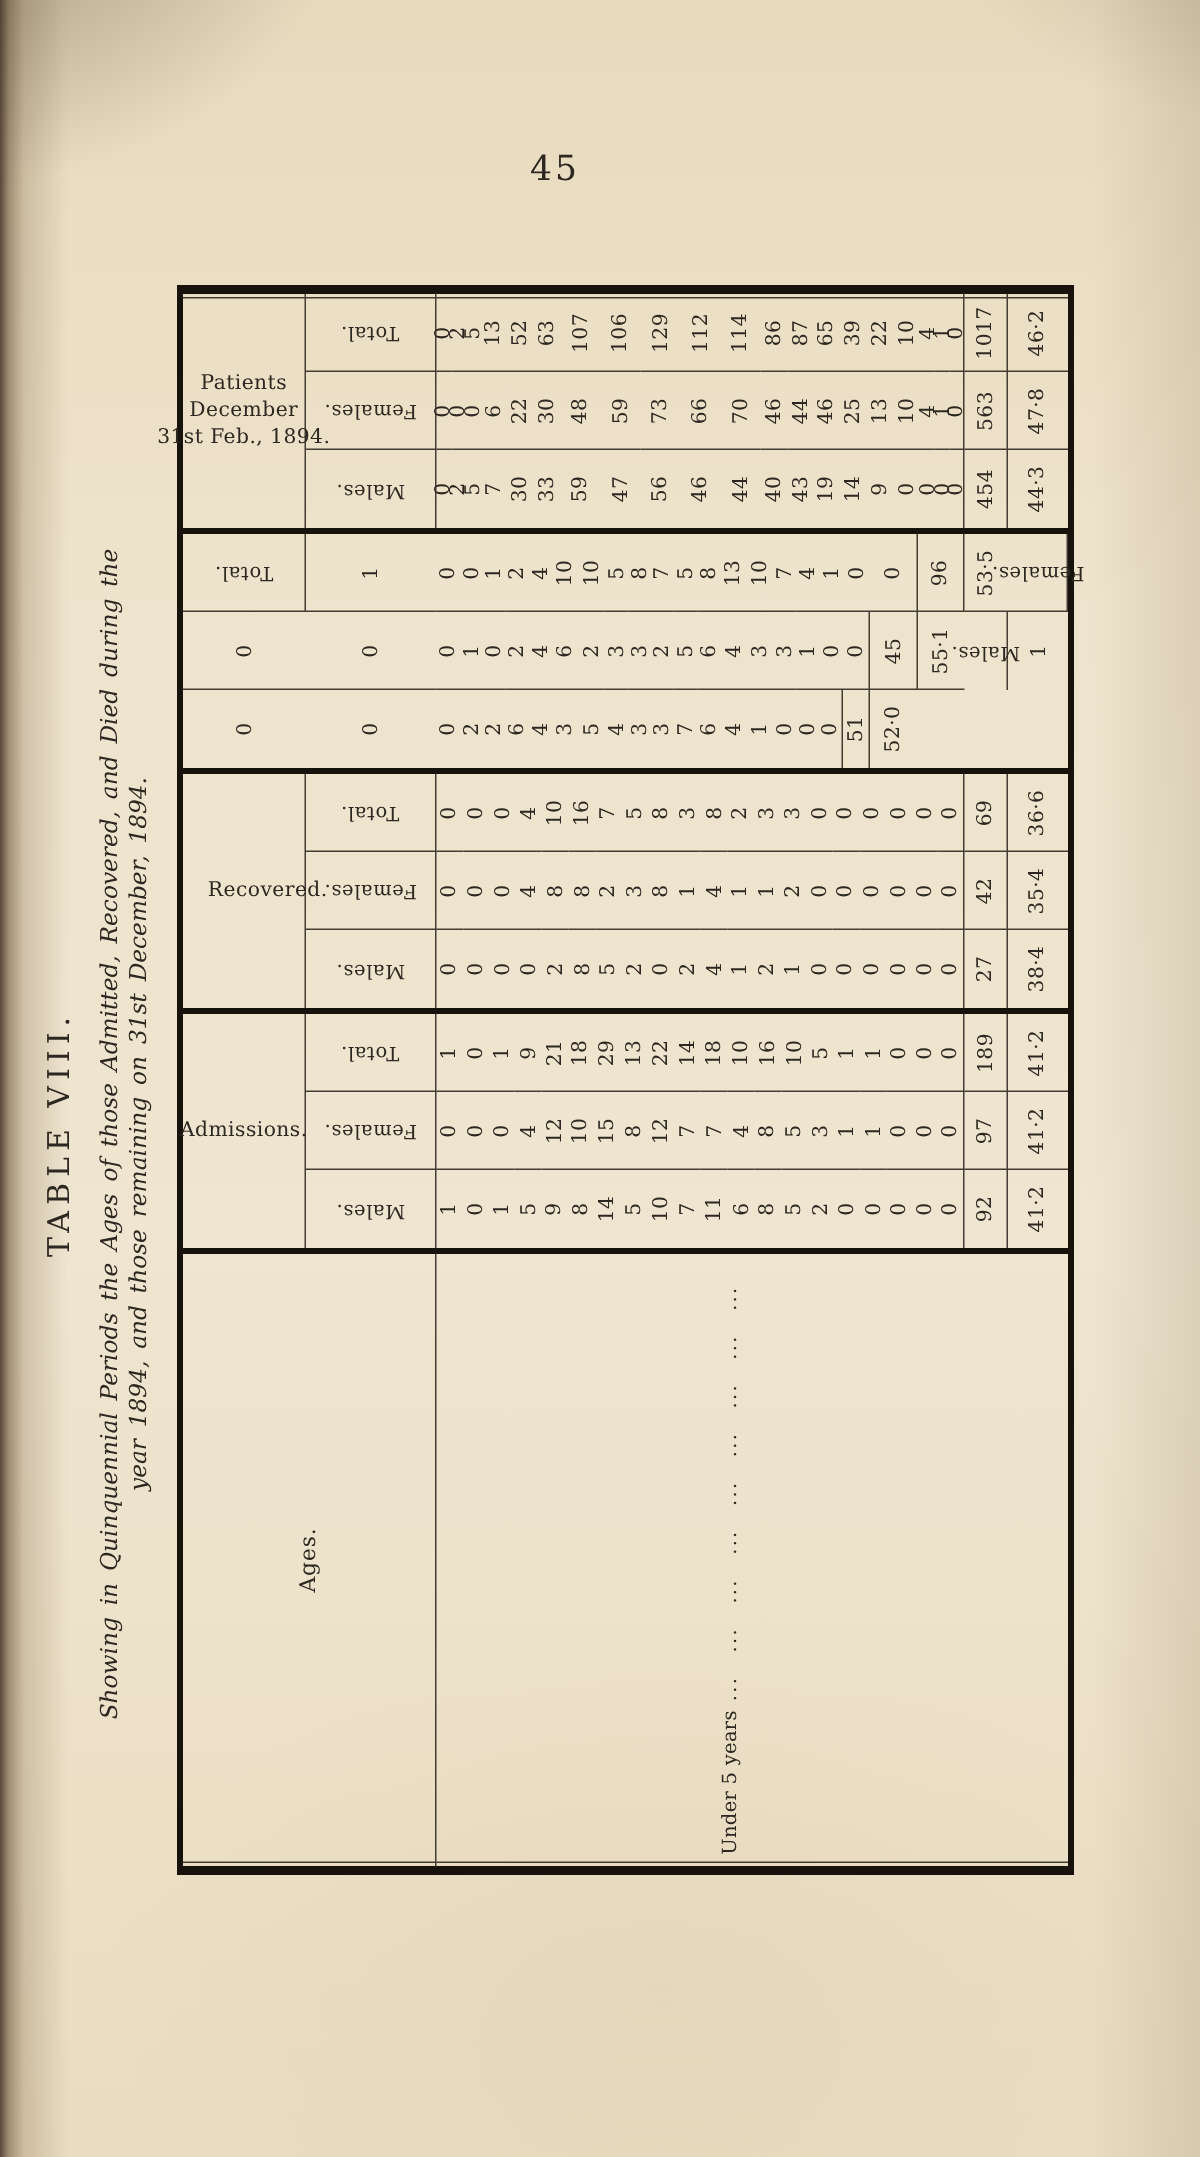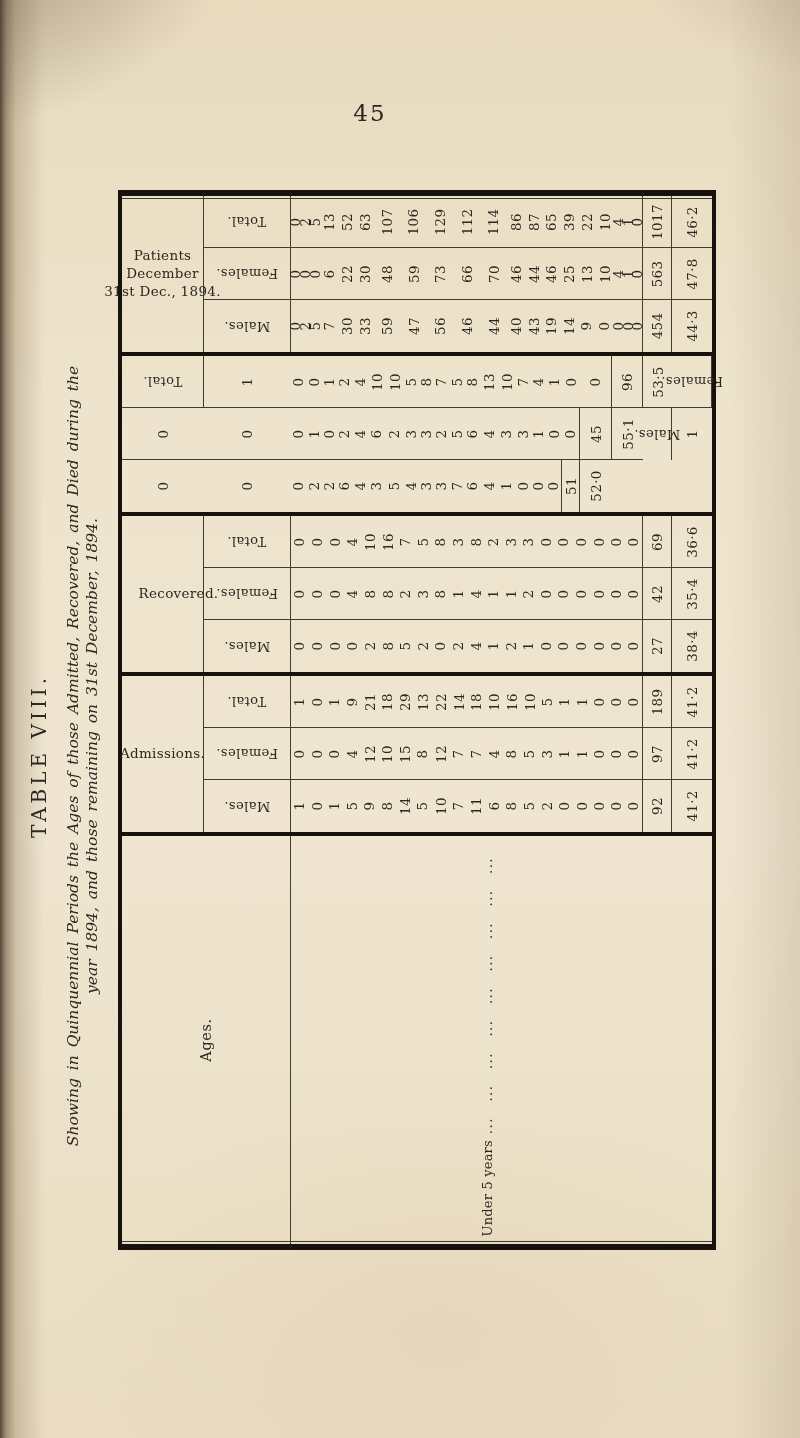--- a/index.html
+++ b/index.html
@@ -105,21 +105,21 @@
   <div class="t-head">TABLE VIII.</div>
   <div class="t-sub">Showing in Quinquennial Periods the Ages of those Admitted, Recovered, and Died during the</div>
   <div class="t-sub">year 1894, and those remaining on 31st December, 1894.</div>
 </div>
 
 <div id="table">
     <div class="tgroup">
       <div class="cell glabel" style="grid-row: 1 / span 3;">
         <div class="glline">Patients</div>
         <div class="glline">December</div>
-        <div class="glline">31st Dec., 1894.</div>
+        <div class="glline">31st Feb., 1894.</div>
       </div>
       <div class="cell slabel tb">
         <div class="rot180">Total.</div>
       </div>
       <div class="cell dcell tb">
         <div class="vnum">0</div>
       </div>
       <div class="cell dcell tb">
         <div class="vnum">2</div>
       </div>

